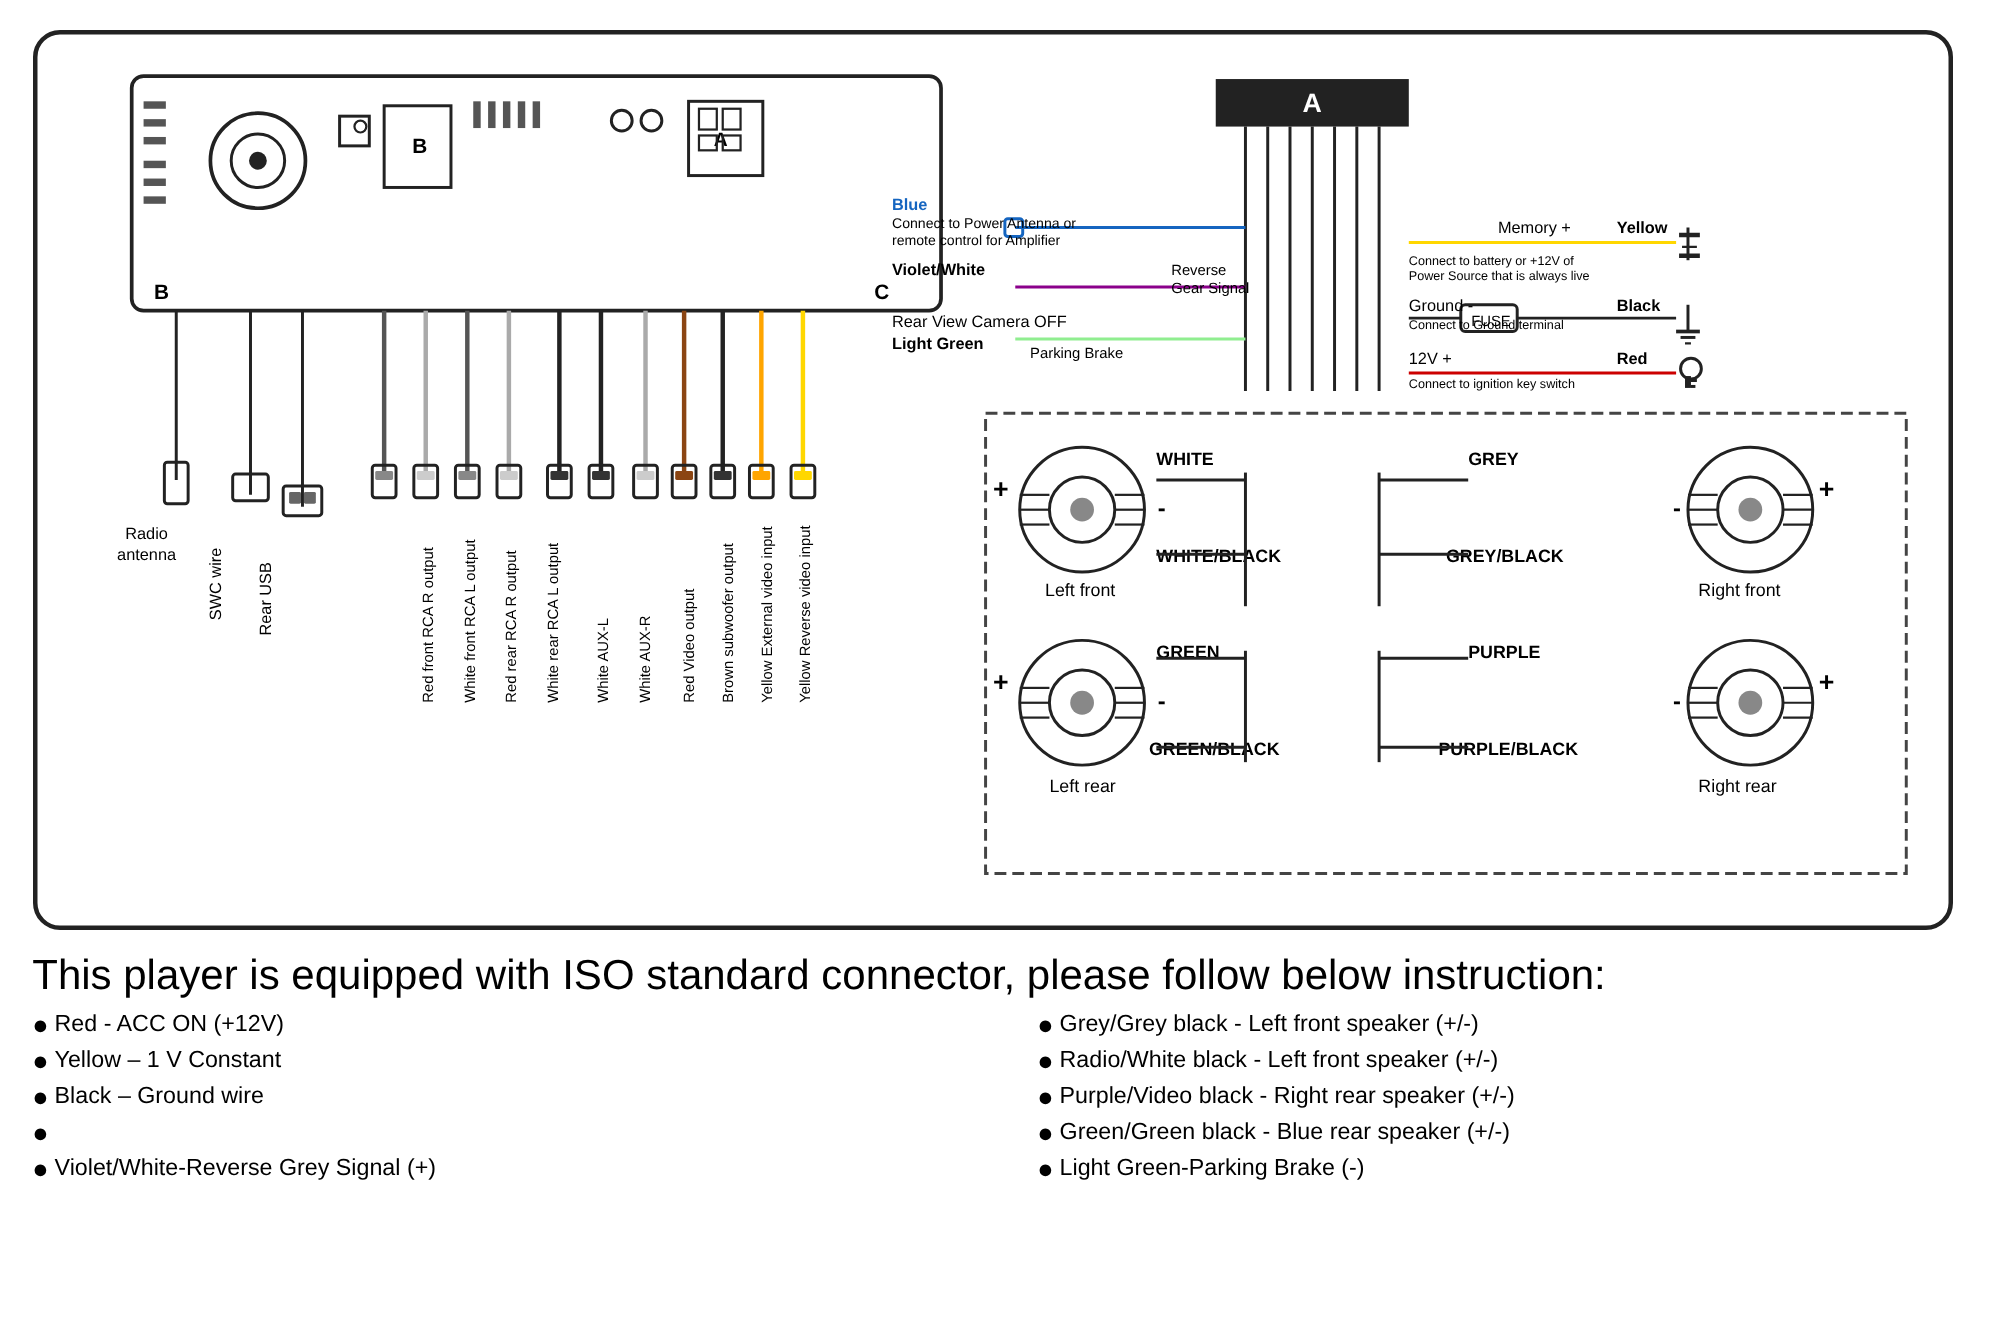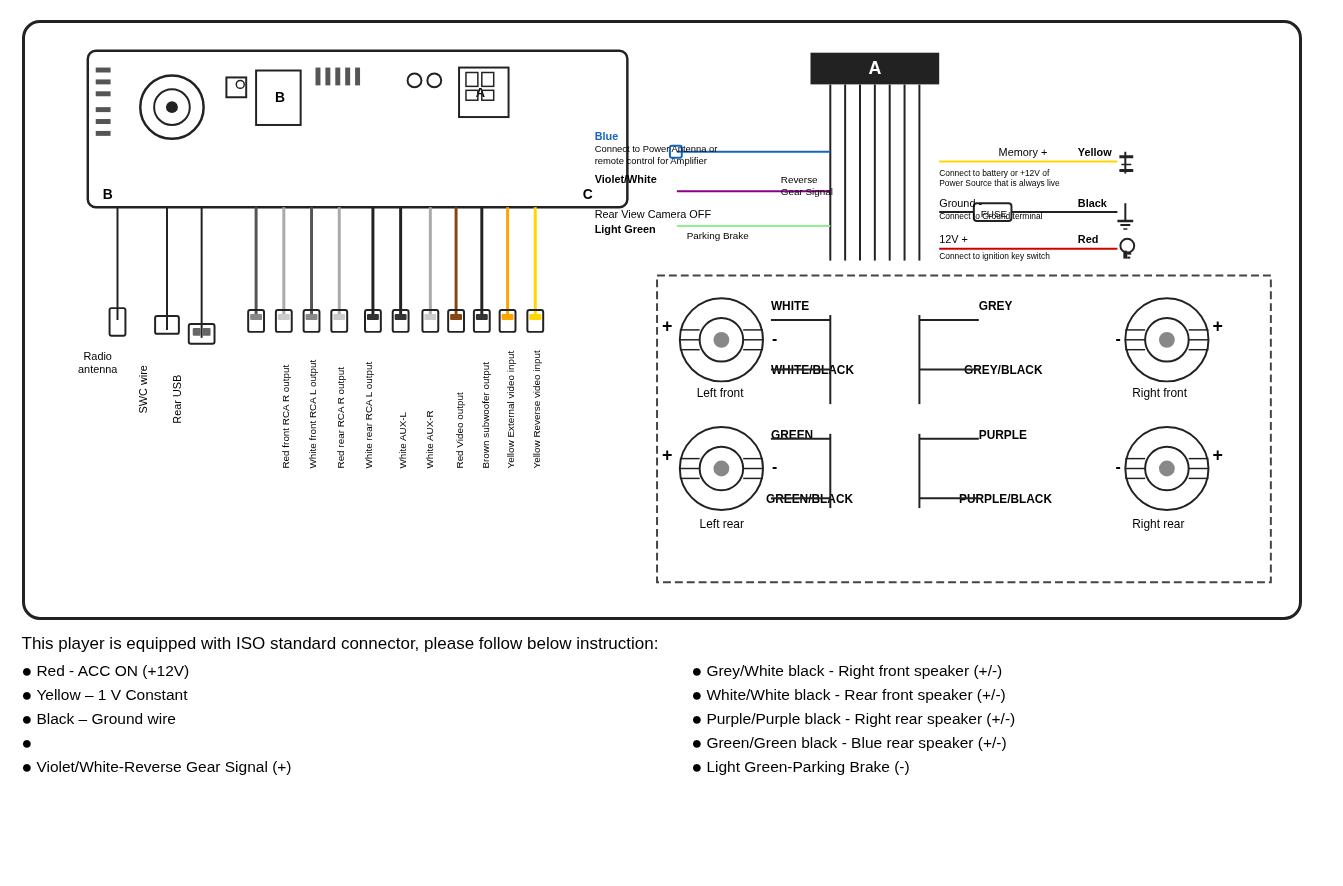--- a/index.html
+++ b/index.html
@@ -37,21 +37,21 @@
       pointer-events: none;
     }
 
     
     .info-section {
       margin-top: 14px;
       width: 1280px;
     }
 
     .info-title {
-      font-size: 17px;
+      font-size: 28px;
       margin-bottom: 8px;
     }
 
     .info-columns {
       display: flex;
       gap: 60px;
     }
 
     .info-col {
       flex: 1;
@@ -359,35 +359,35 @@
         </div>
         <div class="info-item">
           <span class="bullet">●</span>
           <span>Black – Ground wire</span>
         </div>
         <div class="info-item">
           <span class="bullet">●</span>
         </div>
         <div class="info-item">
           <span class="bullet">●</span>
-          <span>Violet/White-Reverse Gear Signal (+)</span>
+          <span>Violet/White-Reverse Grey Signal (+)</span>
         </div>
       </div>
       <div class="info-col">
         <div class="info-item">
           <span class="bullet">●</span>
-          <span>Grey/White black - Right front speaker (+/-)</span>
-        </div>
-        <div class="info-item">
-          <span class="bullet">●</span>
-          <span>White/White black - Rear front speaker (+/-)</span>
-        </div>
-        <div class="info-item">
-          <span class="bullet">●</span>
-          <span>Purple/Purple black - Right rear speaker (+/-)</span>
+          <span>Grey/Grey black - Left front speaker (+/-)</span>
+        </div>
+        <div class="info-item">
+          <span class="bullet">●</span>
+          <span>Radio/White black - Left front speaker (+/-)</span>
+        </div>
+        <div class="info-item">
+          <span class="bullet">●</span>
+          <span>Purple/Video black - Right rear speaker (+/-)</span>
         </div>
         <div class="info-item">
           <span class="bullet">●</span>
           <span>Green/Green black - Blue rear speaker (+/-)</span>
         </div>
         <div class="info-item">
           <span class="bullet">●</span>
           <span>Light Green-Parking Brake (-)</span>
         </div>
       </div>

